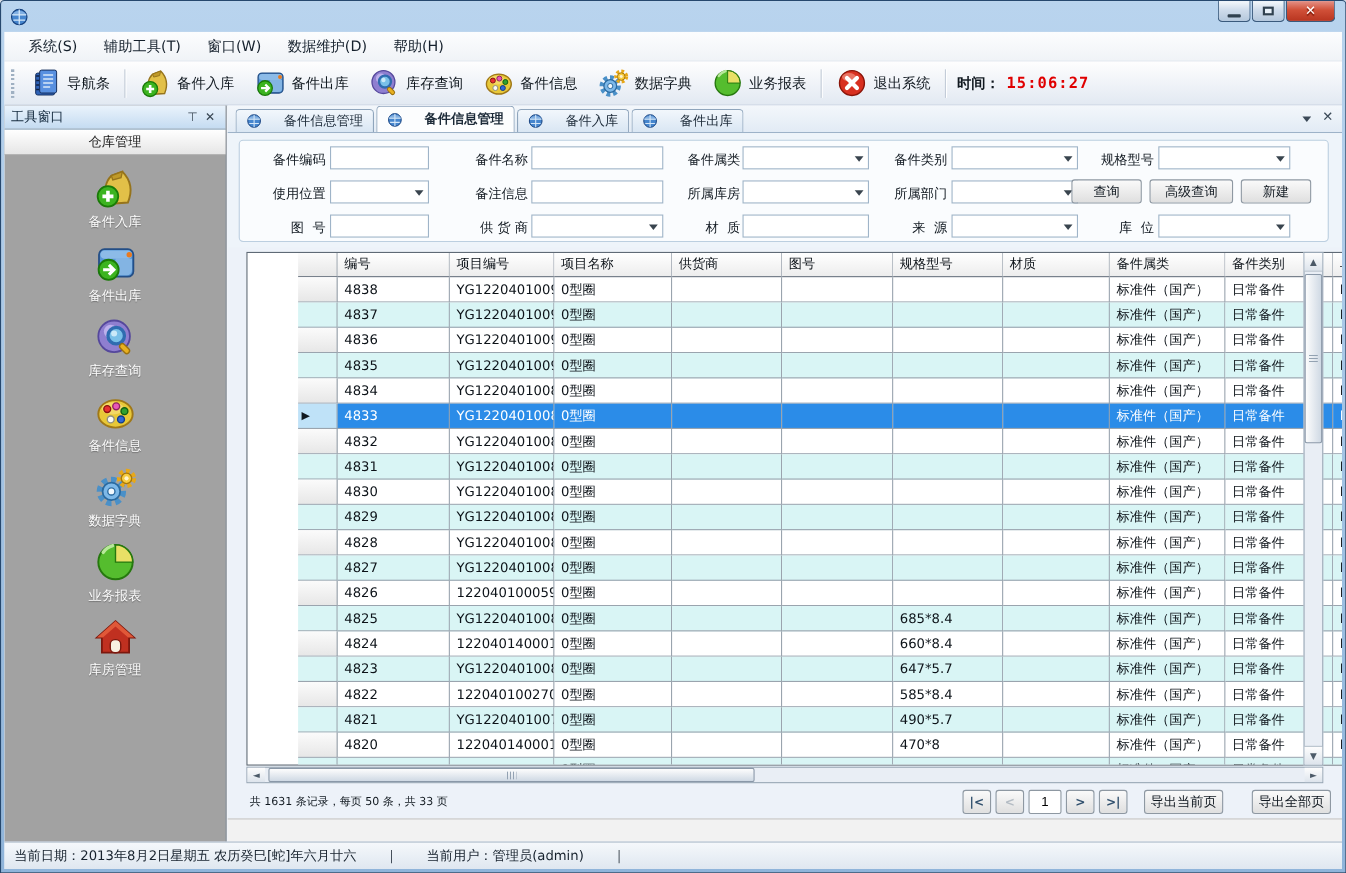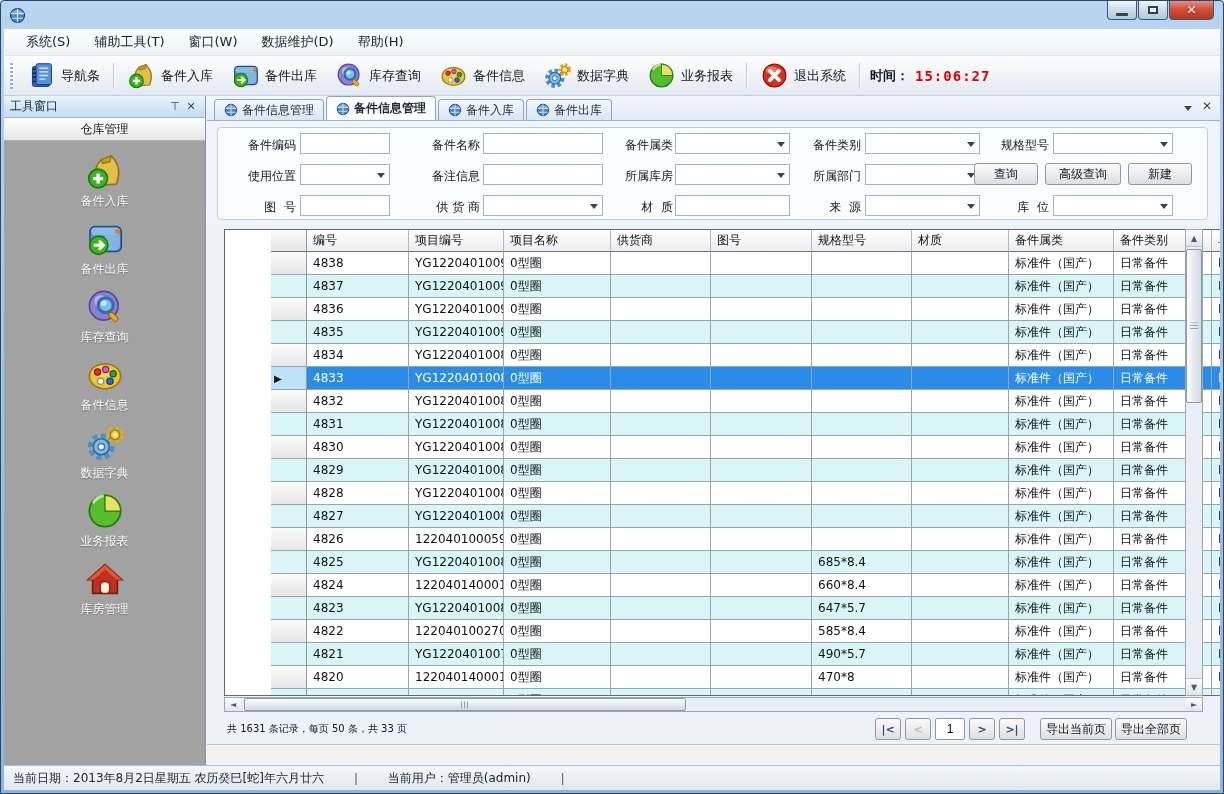--- a/index.html
+++ b/index.html
@@ -35,21 +35,21 @@
   .sb-head-title{font-size:12px;color:#13293d;flex:1;}
   .sb-hbtn{width:16px;height:15px;display:flex;align-items:center;justify-content:center;color:#3a4754;font-size:11px;cursor:default;}
   .sb-group{height:22px;background:linear-gradient(#ffffff,#e6e6e6);border-bottom:1px solid #b4b4b4;display:flex;align-items:center;justify-content:center;font-size:12px;color:#1a1a1a;}
   .sb-body{position:absolute;top:45px;left:0;right:0;bottom:0;display:flex;flex-direction:column;align-items:center;padding-top:10px;overflow:hidden;}
   .sb-item{display:flex;flex-direction:column;align-items:center;margin-bottom:9px;cursor:default;}
   .sb-item svg{width:40px;height:40px;display:block;}
   .sb-item-label{font-size:12px;color:#fdfdfd;text-shadow:0 1px 1px rgba(0,0,0,.35);margin-top:2px;}
   
   .pane{position:absolute;left:203px;right:0;top:0;bottom:0;background:#edf2f9;}
   .tabstrip{position:absolute;left:0;right:0;top:0;height:25px;background:linear-gradient(#f3f7fb,#e2ebf5);border-bottom:1px solid #9db2c8;box-sizing:border-box;display:flex;align-items:flex-end;padding-left:7px;}
-  .tab{display:flex;align-items:center;gap:4px;height:21px;padding:0 9px;border:1px solid #8fa5bc;border-bottom:none;border-radius:4px 4px 0 0;background:linear-gradient(#f2f7fc,#d9e6f3);font-size:12px;color:#1c2a38;margin-right:2px;box-sizing:border-box;cursor:default;}
+  .tab{display:flex;align-items:center;gap:20px;height:21px;padding:0 9px;border:1px solid #8fa5bc;border-bottom:none;border-radius:4px 4px 0 0;background:linear-gradient(#f2f7fc,#d9e6f3);font-size:12px;color:#1c2a38;margin-right:2px;box-sizing:border-box;cursor:default;}
   .tab svg{width:14px;height:14px;display:block;}
   .tab.active{height:24px;background:#fcfdfe;font-weight:bold;position:relative;z-index:2;}
   .tab-ctrls{position:absolute;right:8px;top:4px;display:flex;gap:10px;align-items:center;color:#3c4a58;}
   .tab-ctrl-dd{width:0;height:0;border-left:4px solid transparent;border-right:4px solid transparent;border-top:5px solid #3c4a58;margin-top:5px;}
   .tab-ctrl-x{font-size:12px;font-weight:bold;line-height:1;}
   
   .formpanel{position:absolute;left:0;right:0;top:25px;height:104px;background:#eef4fa;}
   .formbox{position:absolute;left:10px;right:12px;top:6px;bottom:5px;background:#fafcfe;border:1px solid #bccfe0;border-radius:4px;}
   .form-row{position:relative;height:27px;margin-top:4px;}
   .flabel{position:absolute;top:5px;font-size:12px;color:#101820;text-align:right;white-space:pre;}
@@ -80,21 +80,21 @@
   .h-thumb{height:11px;width:440px;margin-left:3px;background:linear-gradient(#fdfdfd,#cfd9e4);border:1px solid #8a98a8;border-radius:2px;position:relative;}
   .h-arrow.right{margin-left:auto;}
   
   .pagebar{position:absolute;left:0;right:0;top:618px;height:30px;display:flex;align-items:center;}
   .page-summary{font-size:10px;color:#10181f;margin-left:20px;text-align:center;}
   .pg-group{position:absolute;left:668px;display:flex;align-items:center;gap:4px;}
   .pg-btn{width:26px;height:22px;font-size:11px;font-weight:bold;color:#2c5web;}
   .pg-btn{color:#31506e;}
   .pg-btn.disabled{color:#b4bcc4;}
   .pg-input{width:30px;height:22px;border:1px solid #8e98a2;text-align:center;font-size:12px;box-sizing:border-box;padding:0;background:#fff;border-radius:2px;}
-  .export-group{position:absolute;left:833px;display:flex;gap:3px;}
+  .export-group{position:absolute;left:833px;display:flex;gap:26px;}
   .export-group .btn{width:72px;}
   .filler{position:absolute;left:0;right:0;top:648px;bottom:0;background:#f2f2f2;border-top:1px solid #c6c6c6;}
   
   .statusbar{position:absolute;left:0;right:0;bottom:0;height:25px;background:linear-gradient(#f5f8fb,#dfe7f0);border-top:1px solid #aebccb;display:flex;align-items:center;padding-left:9px;box-sizing:border-box;font-size:12px;color:#15202c;gap:26px;}
 </style>
 <style>.trow.sel .tcell{background:#2b8ce8}.trow.alt .tcell{background:#d9f5f5}</style></head>
 <body>
 
 <div class="frame">
   <div class="titlebar">

